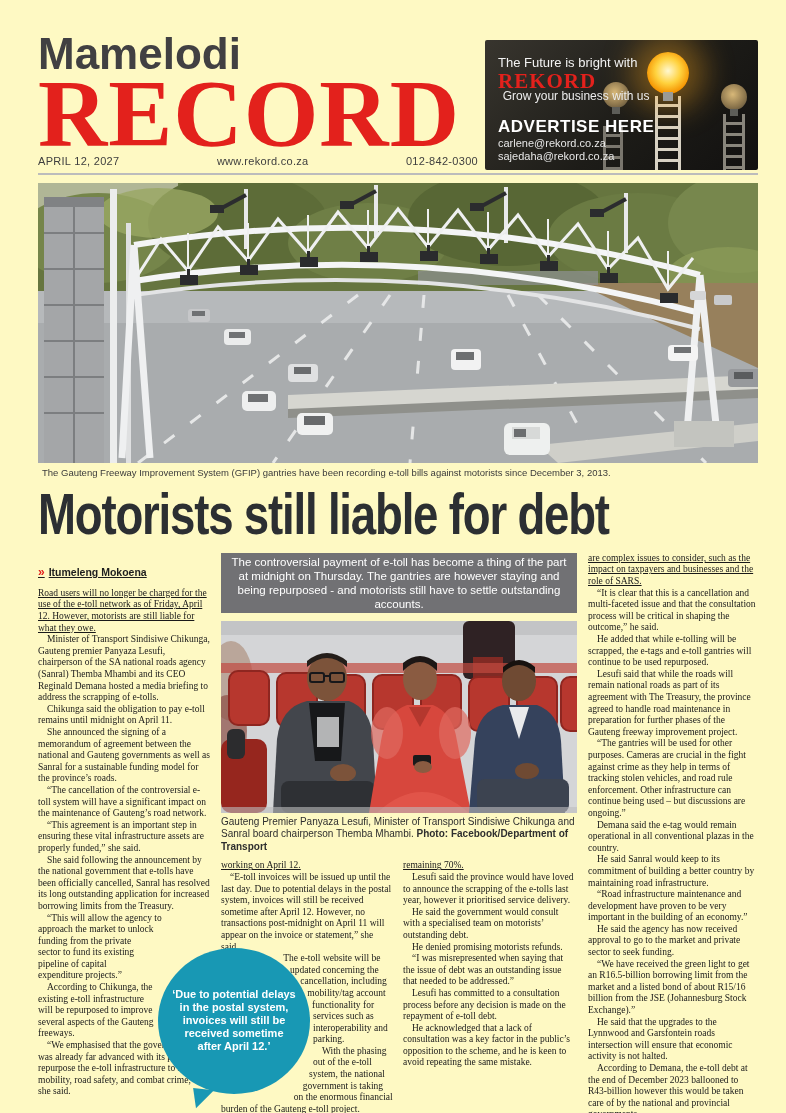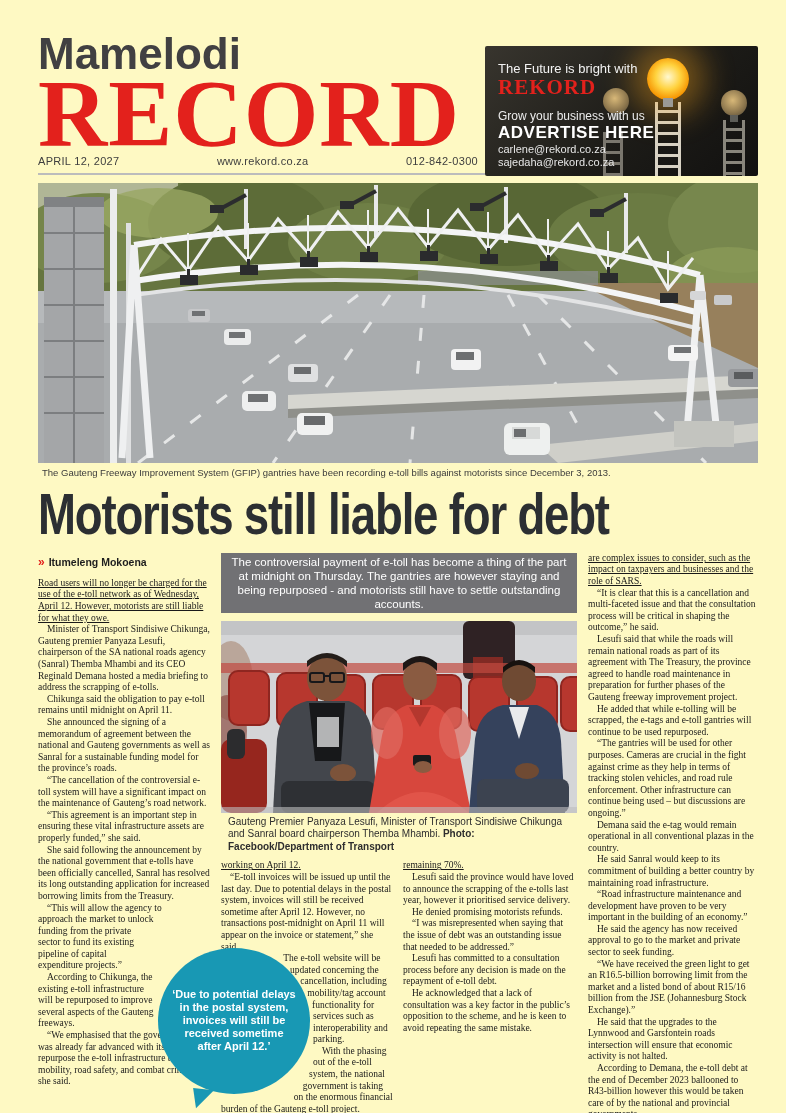--- a/index.html
+++ b/index.html
@@ -11,66 +11,66 @@
   .header { position:relative; height:136px; }
   .masthead-city { font:bold 44px/0.9 "Liberation Sans",sans-serif; color:#414042; }
   .masthead-title { font:bold 96px/0.78 "Liberation Serif",serif; color:var(--accent_red,#e3211c);
                     letter-spacing:1px; margin-top:3px; }
   .info-row { position:absolute; left:0; bottom:3px; width:440px; display:flex;
               justify-content:space-between; font:11px "Liberation Sans",sans-serif; color:#3e3e3e;
               letter-spacing:.3px; }
   .rule { border-top:2px solid #bcbcbc; margin-top:3px; }
 
   
-  .ad-box { position:absolute; top:12px; right:0; width:273px; height:130px; overflow:hidden;
+  .ad-box { position:absolute; top:6px; right:0; width:273px; height:130px; overflow:hidden;
             background:linear-gradient(135deg,#38352e 0%,#1d1c18 55%,#121110 100%); border-radius:2px; }
   .ladder { position:absolute; bottom:0; border-left:3px solid #d8d2c4; border-right:3px solid #d8d2c4;
             background:repeating-linear-gradient(to bottom,transparent 0 8px,#d8d2c4 8px 11px); }
   .ladder-mid   { left:170px; width:26px; height:74px; }
   .ladder-left  { left:118px; width:20px; height:44px; opacity:.5; }
   .ladder-right { left:238px; width:22px; height:56px; opacity:.6; }
   .bulb { position:absolute; border-radius:50%; }
   .bulb-glow { left:162px; top:12px; width:42px; height:42px;
      background:radial-gradient(circle at 50% 45%, #fff8d0 0%, #ffd23e 40%, var(--bulb_glow,#f59300) 72%, rgba(245,147,0,0) 100%);
      box-shadow:0 0 30px 16px rgba(255,170,30,.38); }
   .bulb-glow::after { content:""; position:absolute; left:16px; bottom:-7px; width:10px; height:9px; background:#9a9a96; }
   .bulb-dim { width:26px; height:26px; background:radial-gradient(circle at 45% 40%, #d8b878 0%, #8a744c 60%, #4a4234 100%); }
   .bulb-dim::after { content:""; position:absolute; left:9px; bottom:-6px; width:8px; height:7px; background:#5d5d58; }
   .bulb-dim-left  { left:118px; top:42px; }
   .bulb-dim-right { left:236px; top:44px; }
   .ad-text-top { position:absolute; left:13px; top:15px; }
   .ad-tagline { font:13px "Liberation Sans",sans-serif; color:#f2f2f2; }
   .ad-brand { font:bold 21px/1.05 "Liberation Serif",serif; color:var(--accent_red,#e3211c); letter-spacing:1px; }
   .ad-text-bottom { position:absolute; left:13px; bottom:7px; }
-  .ad-grow { font:12px "Liberation Sans",sans-serif; color:#ececec; margin-bottom:0; }
+  .ad-grow { font:12px "Liberation Sans",sans-serif; color:#ececec; margin-bottom:14px;text-align:center; }
   .ad-cta { font:bold 17px "Liberation Sans",sans-serif; color:#fff; letter-spacing:.5px; }
   .ad-email { font:11px/1.2 "Liberation Sans",sans-serif; color:#e6e6e6; }
 
   
   .hero { margin:8px 0 0; }
   .hero svg, .photo2 svg { display:block; }
   .hero-caption { font:9.5px/1.25 "Liberation Sans",sans-serif; color:#3b3b3b; margin:4px 4px 6px; }
 
   
   .headline { margin:0 0 8px; height:60px; overflow:hidden; }
   .headline-inner { display:inline-block; font:bold 57px/1.02 "Liberation Sans",sans-serif;
                     letter-spacing:-1.5px; transform:scaleX(.80); transform-origin:left center;
                     white-space:nowrap; color:var(--headline_ink,#2c2f32); }
-  .byline { font:bold 10.5px "Liberation Sans",sans-serif; color:#1d1d1d; margin:2px 0 9px; }
+  .byline { font:bold 10.5px "Liberation Sans",sans-serif; color:#1d1d1d; margin:12px 0 9px;text-decoration:underline; }
   .byline-marker { color:var(--accent_red,#e3211c); font-size:12px; margin-right:4px; }
 
   
   .content { position:relative; display:flex; gap:11px; margin-top:4px; }
   .col1 { width:172px; } .mid { width:356px; } .col4 { width:170px; }
   .flow p { margin:0; font:9.5px/11.6px "Liberation Serif",serif; color:var(--body_ink,#191919); text-indent:9px; }
   .cont-first p:first-child { text-indent:0;text-decoration:underline; }
   .standfirst { background:var(--standfirst_bg,#717174); color:#fff; font:11.5px/14px "Liberation Sans",sans-serif;
                 text-align:center; padding:7px 10px; height:60px; display:flex; align-items:center; justify-content:center; }
   .photo2 { margin:8px 0 0; }
-  .photo2-caption { font:10px/12.5px "Liberation Sans",sans-serif; color:#2e2e2e; margin:3px 7px 7px; }
+  .photo2-caption { font:10px/12.5px "Liberation Sans",sans-serif; color:#2e2e2e; margin:3px 0 7px; }
   .photo2-caption b { font-weight:bold; }
   .two-col { display:flex; gap:10px; }
   .col2 { width:172px; } .col3 { width:174px; }
   .spacer-r { float:right; width:58px; height:140px; shape-outside:circle(82px at 82px 57px); }
   .spacer-l { float:left; width:92px; height:150px; shape-outside:circle(82px at 13px 83px); }
 
   
   .pull-quote { position:absolute; left:120px; top:395px; width:152px; height:146px; z-index:3;
                 background:var(--quote_teal,#1898b4); border-radius:50%; display:flex; align-items:center;
                 justify-content:flex-start; text-align:center; padding:10px 14px; color:#fff;
@@ -270,21 +270,21 @@
 
   <h1 class="headline"><span class="headline-inner">Motorists still liable for debt</span></h1>
 
   <div class="content">
 
     <div class="col1">
       <div class="byline">
         <span class="byline-marker">»</span><span>Itumeleng Mokoena</span>
       </div>
       <div class="flow cont-first">
-          <p>Road users will no longer be charged for the use of the e-toll network as of Wednesday, April 12. However, motorists are still liable for what they owe.</p>
+          <p>Road users will no longer be charged for the use of the e-toll network as of Friday, April 12. However, motorists are still liable for what they owe.</p>
           <p>Minister of Transport Sindisiwe Chikunga, Gauteng premier Panyaza Lesufi, chairperson of the SA national roads agency (Sanral) Themba Mhambi and its CEO Reginald Demana hosted a media briefing to address the scrapping of e-tolls.</p>
           <p>Chikunga said the obligation to pay e-toll remains until midnight on April 11.</p>
           <p>She announced the signing of a memorandum of agreement between the national and Gauteng governments as well as Sanral for a sustainable funding model for the province’s roads.</p>
           <p>“The cancellation of the controversial e-toll system will have a significant impact on the maintenance of Gauteng’s road network.</p>
           <p>“This agreement is an important step in ensuring these vital infrastructure assets are properly funded,” she said.</p>
           <p>She said following the announcement by the national government that e-tolls have been officially cancelled, Sanral has resolved its long outstanding application for increased borrowing limits from the Treasury.</p>
         </div>
       <div class="spacer-r"></div>
       <div class="flow">
           <p>“This will allow the agency to approach the market to unlock funding from the private sector to fund its existing pipeline of capital expenditure projects.”</p>
@@ -367,35 +367,36 @@
           <div class="flow">
               <p>The e-toll website will be updated concerning the cancellation, including mobility/tag account functionality for services such as interoperability and parking.</p>
               <p>With the phasing out of the e-toll system, the national government is taking on the enormous financial burden of the Gauteng e-toll project.</p>
               <p>Despite opposition from the public and critics of the scheme, Gauteng will be responsible for 30% of the project debt, which amounts to a reported R13-billion.</p>
             </div>
         </div>
         <div class="col3">
           <div class="flow cont-first">
               <p>remaining 70%.</p>
               <p>Lesufi said the province would have loved to announce the scrapping of the e-tolls last year, however it prioritised service delivery.</p>
+              <p>He said the government would consult with a specialised team on motorists’ outstanding debt.</p>
               <p>He denied promising motorists refunds.</p>
               <p>“I was misrepresented when saying that the issue of debt was an outstanding issue that needed to be addressed.”</p>
               <p>Lesufi has committed to a consultation process before any decision is made on the repayment of e-toll debt.</p>
               <p>He acknowledged that a lack of consultation was a key factor in the public’s opposition to the scheme, and he is keen to avoid repeating the same mistake.</p>
             </div>
         </div>
       </div>
     </div>
 
     <div class="col4">
       <div class="flow cont-first">
           <p>are complex issues to consider, such as the impact on taxpayers and businesses and the role of SARS.</p>
           <p>“It is clear that this is a cancellation and multi-faceted issue and that the consultation process will be critical in shaping the outcome,” he said.</p>
+          <p>He added that while e-tolling will be scrapped, the e-tags and e-toll gantries will continue to be used repurposed.</p>
           <p>Lesufi said that while the roads will remain national roads as part of its agreement with The Treasury, the province agreed to handle road maintenance in preparation for further phases of the Gauteng freeway improvement project.</p>
-          <p>He added that while e-tolling will be scrapped, the e-tags and e-toll gantries will continue to be used repurposed.</p>
           <p>“The gantries will be used for other purposes. Cameras are crucial in the fight against crime as they help in terms of tracking stolen vehicles, and road rule enforcement. Other infrastructure can continue being used – but discussions are ongoing.”</p>
           <p>Demana said the e-tag would remain operational in all conventional plazas in the country.</p>
           <p>He said Sanral would keep to its commitment of building a better country by maintaining road infrastructure.</p>
           <p>“Road infrastructure maintenance and development have proven to be very important in the building of an economy.”</p>
           <p>He said the agency has now received approval to go to the market and private sector to seek funding.</p>
           <p>“We have received the green light to get an R16.5-billion borrowing limit from the market and a listed bond of about R15/16 billion from the JSE (Johannesburg Stock Exchange).”</p>
           <p>He said that the upgrades to the Lynnwood and Garsfontein roads intersection will ensure that economic activity is not halted.</p>
           <p>According to Demana, the e-toll debt at the end of December 2023 ballooned to R43-billion however this would be taken care of by the national and provincial governments.</p>
         </div>
     </div>

